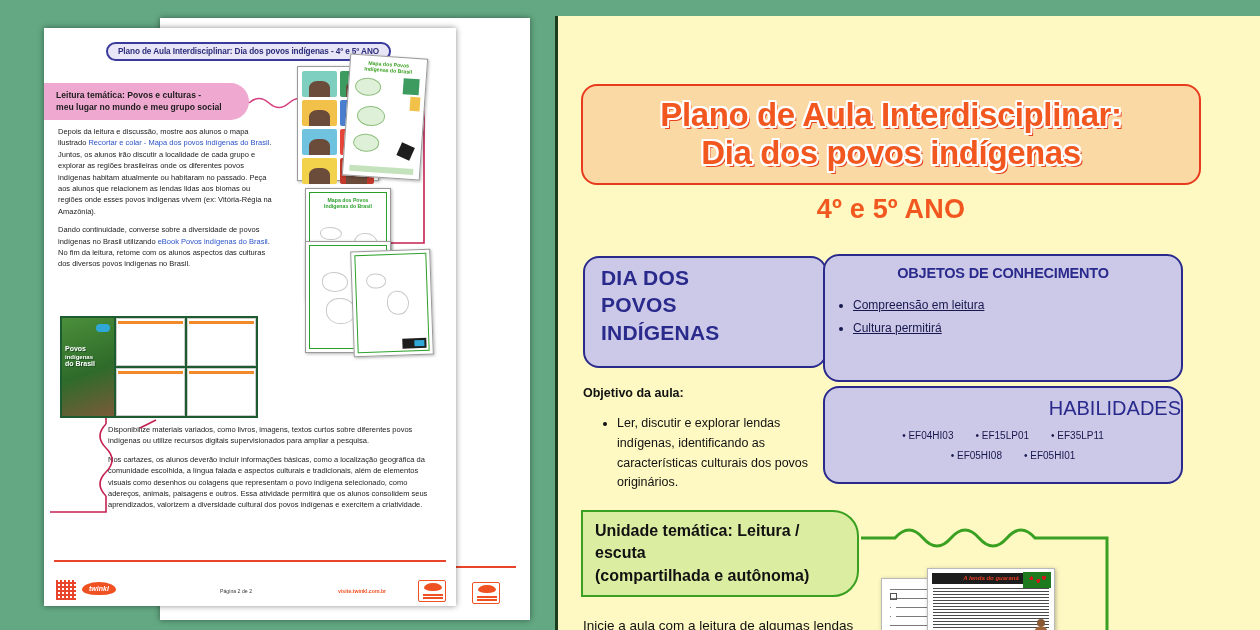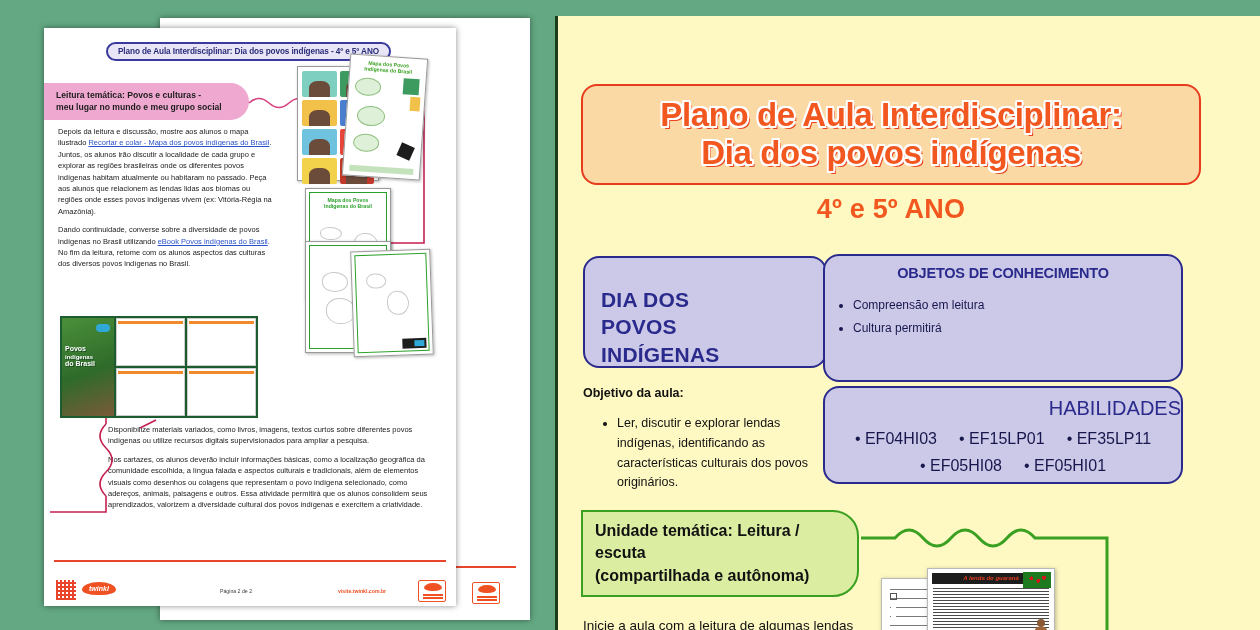--- a/index.html
+++ b/index.html
@@ -42,21 +42,21 @@
     border-radius: 0 22px 22px 0;
     padding: 7px 12px 7px 12px;
     font-size: 8.6px;
     font-weight: bold;
     color: #1d1d1d;
     line-height: 1.35;
   }
 
   .lp-body { position: absolute; font-size: 7.5px; line-height: 1.52; color: #1b1b1b; }
   .lp-body p { margin-bottom: 7px; }
-  .lp-link { color: #2a52c8; text-decoration: underline; }
+  .lp-link { color: #2a52c8; }
 
   .lp-rule { position: absolute; height: 1.6px; background: #e8452c; }
   .lp-footer-txt { position: absolute; font-size: 5.2px; color: #3a3a3a; }
   .lp-footer-url { position: absolute; font-size: 5.2px; color: #ef5122; font-weight: bold; }
 
   .qr {
     position: absolute; width: 20px; height: 20px;
     background:
       repeating-linear-gradient(0deg,#e8452c 0 2px,transparent 2px 4px),
       repeating-linear-gradient(90deg,#e8452c 0 2px,transparent 2px 4px);
@@ -133,31 +133,31 @@
                  2.6px 2.6px 0 #e8451f;
   }
   .rp-grade {
     position:absolute; left:26px; top:178px; width:620px; text-align:center;
     font-size:27px; font-weight:bold; color:#f1571f; letter-spacing:0.2px;
   }
 
   .vbox {
     position:absolute; background:#ccc9e8; border:2.2px solid #2a2a8c; border-radius:16px;
   }
-  #box-dia { left:28px; top:240px; width:244px; height:112px; padding:28px 0 0 16px; }
+  #box-dia { left:28px; top:240px; width:244px; height:112px; padding:6px 0 0 16px; }
   #box-dia .hd { font-size:21px; font-weight:bold; color:#2a2a8c; line-height:1.3; letter-spacing:0.2px; }
 
   #box-objetos { left:268px; top:238px; width:360px; height:128px; }
   #box-objetos .hd { text-align:center; font-size:14.5px; font-weight:bold; color:#2a2a8c; margin-top:9px; letter-spacing:-0.2px; }
   #box-objetos ul { margin:13px 0 0 28px; }
-  #box-objetos li { font-size:12px; color:#17174d; line-height:1.95; }
+  #box-objetos li { font-size:12px; color:#17174d; line-height:1.95;text-decoration:underline; }
 
   #box-habs { left:268px; top:370px; width:360px; height:98px; }
   #box-habs .hd { text-align:right; font-size:20px; font-weight:normal; color:#2a2a8c; margin-top:9px; }
-  .hab-row { display:flex; justify-content:center; gap:22px; font-size:16px; color:#17174d; margin-top:10px;align-items:center; }
+  .hab-row { display:flex; justify-content:center; gap:22px; font-size:10px; color:#17174d; margin-top:10px;align-items:center; }
   .hab-row.second { gap:22px; margin-top:9px;padding-left:20px; }
   .hab { white-space:nowrap; }
   .hab::before { content:"• "; }
 
   .rp-obj-title { position:absolute; left:28px; top:370px; font-size:12.5px; font-weight:bold; color:#111; }
   .rp-obj-list { position:absolute; left:48px; top:398px; width:222px; }
   .rp-obj-list li { font-size:12.5px; color:#111; line-height:1.58; margin-left:14px; }
 
   .rp-unit-pill {
     position:absolute; left:26px; top:494px; width:278px;

